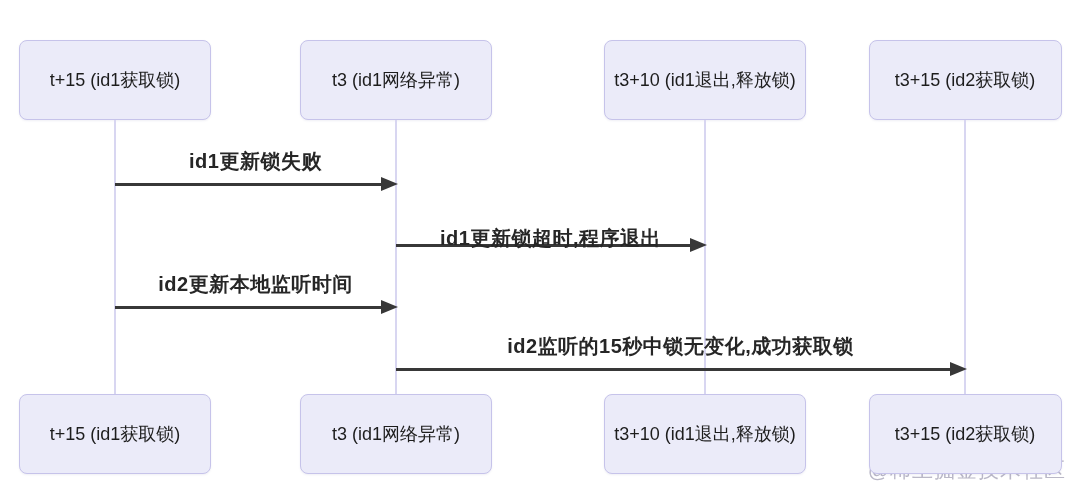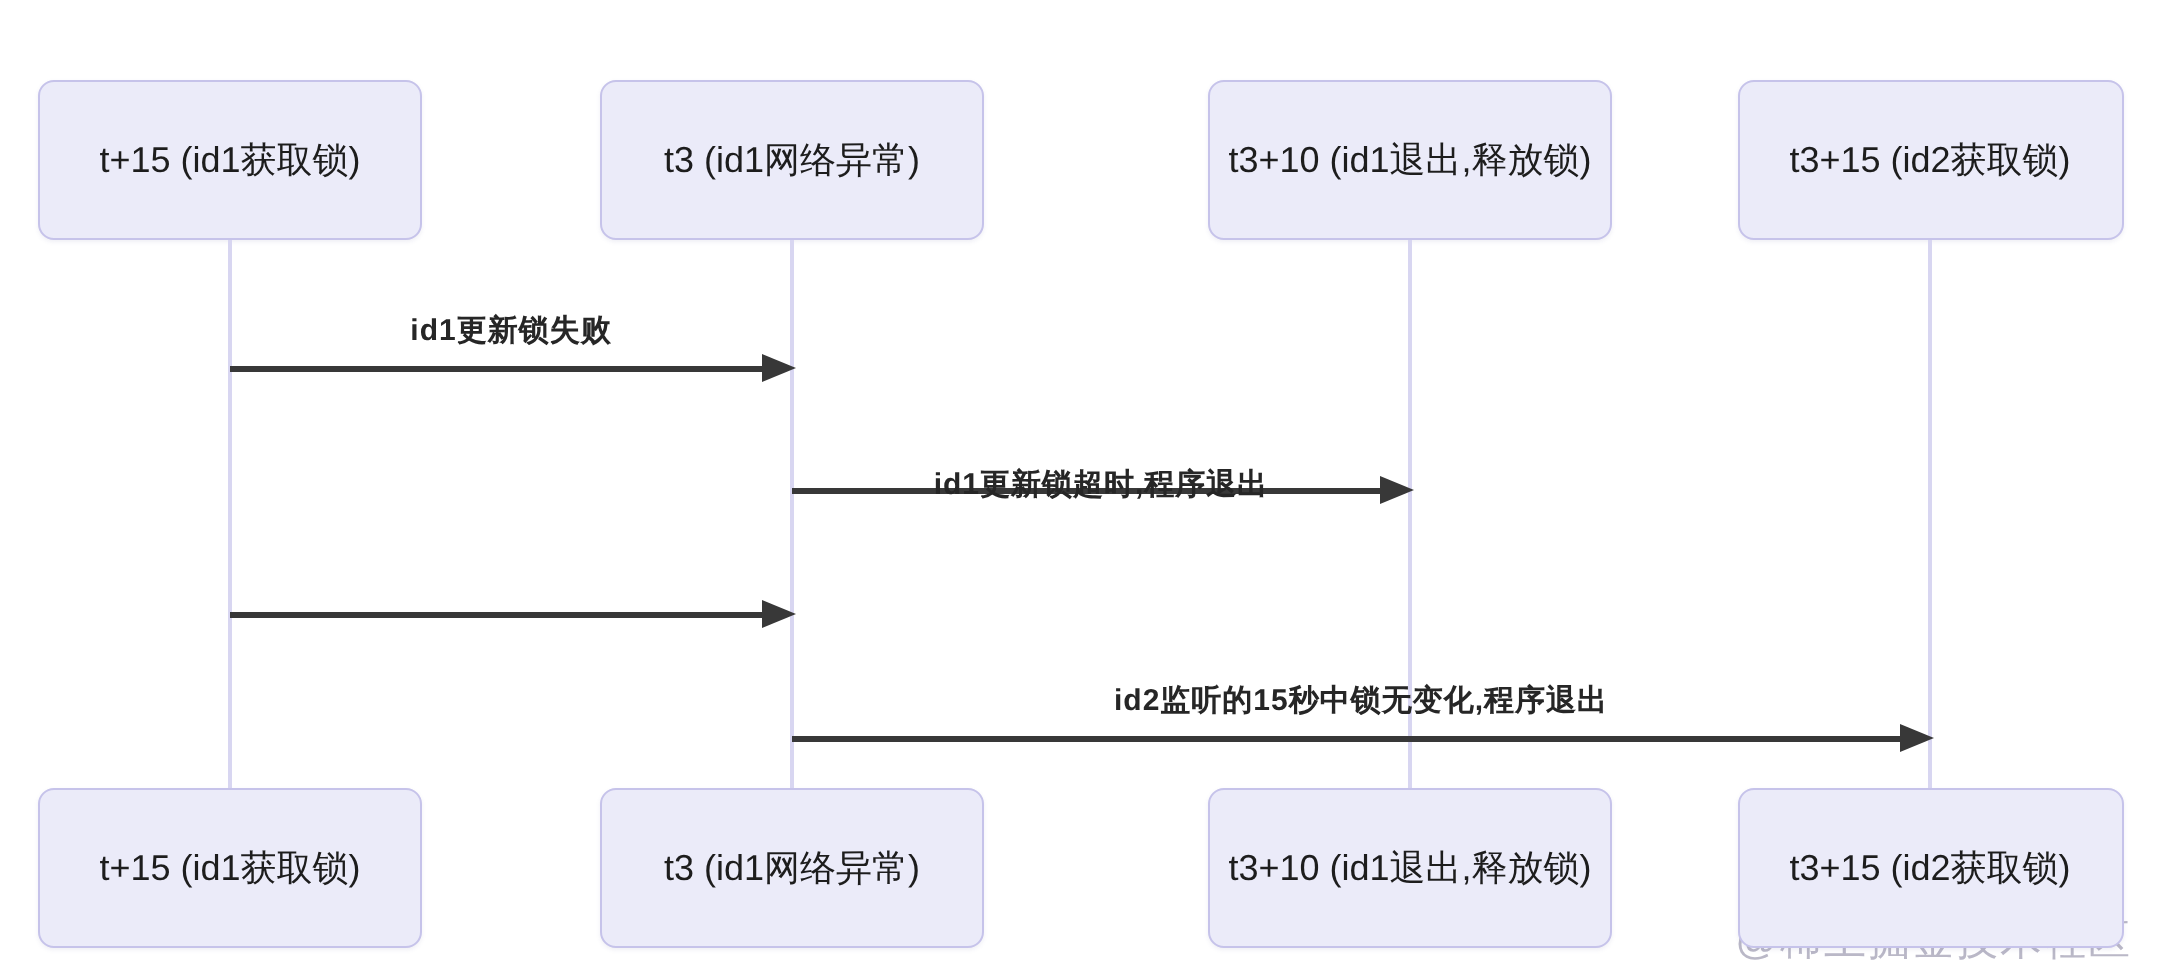--- a/index.html
+++ b/index.html
@@ -44,21 +44,21 @@
     position: absolute;
     width: 0;
     height: 0;
     border-left: 17px solid #383838;
     border-top: 7px solid transparent;
     border-bottom: 7px solid transparent;
   }
   .msg-label {
     position: absolute;
     transform: translate(-50%, -100%);
-    font-size: 15px;
+    font-size: 20px;
     font-weight: bold;
     color: #262626;
     white-space: nowrap;
     letter-spacing: 0.5px;
   }
   .watermark {
     position: absolute;
     right: 14px;
     bottom: 11px;
     font-size: 21px;
@@ -86,16 +86,17 @@
     <div class="node" style="left: 868.5px; top: 382px; width: 193px; height: 80px;">t3+15 (id2获取锁)</div>
     <div class="lifeline" style="left: 964px; top: 108px; height: 274px;"></div>
     <div class="msg-line" style="left: 115px; width: 266px; top: 171px;"></div>
     <div class="arrow-head" style="left: 381px; top: 165px;"></div>
     <div class="msg-label" style="left: 255.5px; top: 163px;">id1更新锁失败</div>
     <div class="msg-line" style="left: 396px; width: 294px; top: 232px;"></div>
     <div class="arrow-head" style="left: 690px; top: 226px;"></div>
     <div class="msg-label" style="left: 550.5px; top: 240px;">id1更新锁超时,程序退出</div>
     <div class="msg-line" style="left: 115px; width: 266px; top: 294px;"></div>
     <div class="arrow-head" style="left: 381px; top: 288px;"></div>
+    <div class="msg-label" style="left: 255.5px; top: 286px;">id2更新本地监听时间</div>
     <div class="msg-line" style="left: 396px; width: 554px; top: 356px;"></div>
     <div class="arrow-head" style="left: 950px; top: 350px;"></div>
-    <div class="msg-label" style="left: 680.5px; top: 348px;">id2监听的15秒中锁无变化,程序退出</div>
+    <div class="msg-label" style="left: 680.5px; top: 348px;">id2监听的15秒中锁无变化,成功获取锁</div>
   </div>
 
 </body></html>

